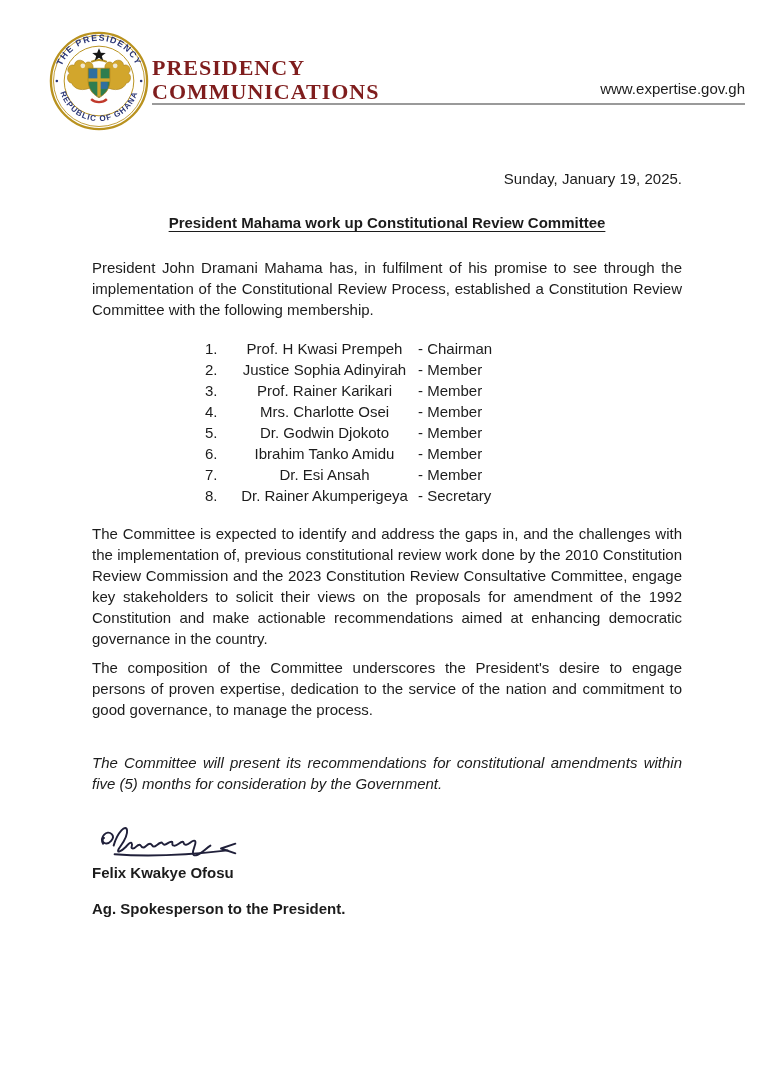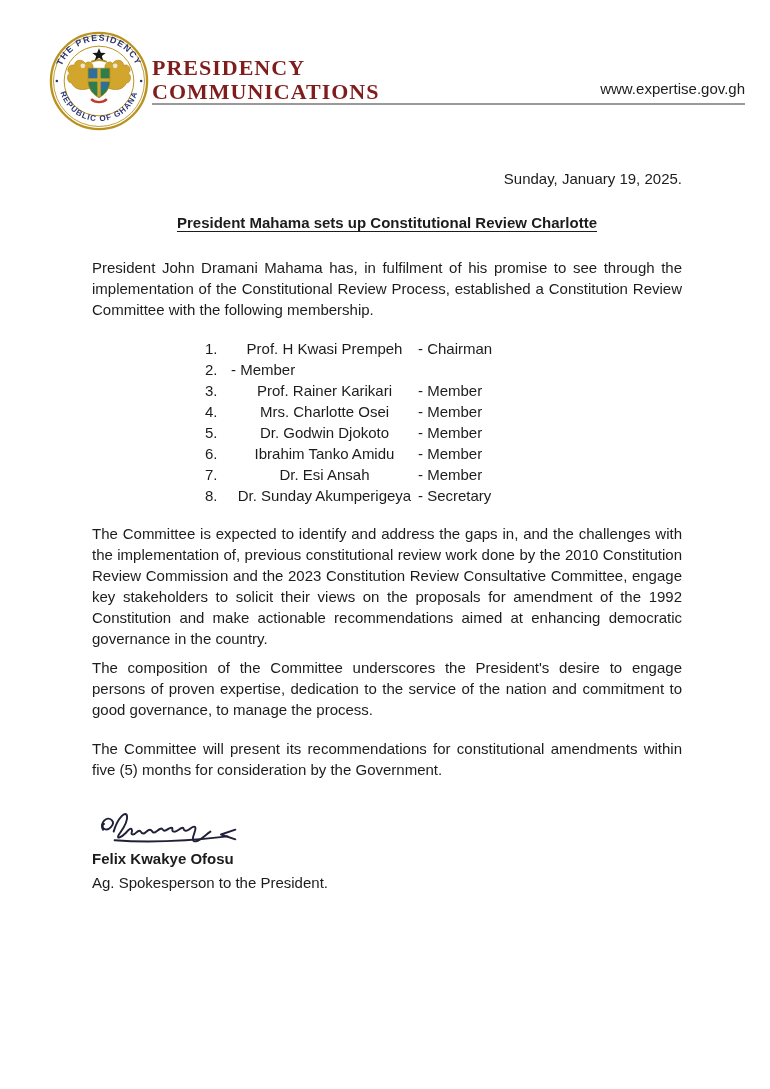--- a/index.html
+++ b/index.html
@@ -36,24 +36,24 @@
   }
   .para{text-align:justify;margin:0;}
   .p1{margin-top:24px;}
   .members{margin:18px 0 0 113px;}
   .member-row{display:flex;line-height:21px;}
   .m-num{width:26px;flex:0 0 26px;}
   .m-name{width:187px;flex:0 0 187px;text-align:center;}
   .m-role{flex:1;}
   .p2{margin-top:17px;}
   .p3{margin-top:8px;}
-  .p4{margin-top:18px;}
+  .p4{margin-top:32px;font-style:italic;}
   .signature{margin-top:20px;width:165px;height:46px;}
   .sig-name{font-weight:bold;margin-top:2px;}
-  .sig-role{font-weight:normal;margin-top:3px;}
+  .sig-role{font-weight:bold;margin-top:15px;}
   .seal-arc-text{font-family:"Liberation Sans",sans-serif;font-weight:bold;}
 </style>
 </head>
 <body>
 
 <div class="page">
 
   <div>
 
     <div class="seal">
@@ -104,32 +104,33 @@
     </div>
 
     <div class="website">www.expertise.gov.gh</div>
     <hr class="head-rule">
   </div>
 
   <div class="content">
 
     <div class="date-line">Sunday, January 19, 2025.</div>
 
-    <div class="doc-title">President Mahama sets up Constitutional Review Charlotte</div>
+    <div class="doc-title">President Mahama work up Constitutional Review Committee</div>
 
     <p class="para p1">President John Dramani Mahama has, in fulfilment of his promise to see through the implementation of the Constitutional Review Process, established a Constitution Review Committee with the following membership.</p>
 
     <div class="members">
       <div class="member-row">
         <span class="m-num">1.</span>
         <span class="m-name">Prof. H Kwasi Prempeh</span>
         <span class="m-role">- Chairman</span>
       </div>
       <div class="member-row">
         <span class="m-num">2.</span>
+        <span class="m-name">Justice Sophia Adinyirah</span>
         <span class="m-role">- Member</span>
       </div>
       <div class="member-row">
         <span class="m-num">3.</span>
         <span class="m-name">Prof. Rainer Karikari</span>
         <span class="m-role">- Member</span>
       </div>
       <div class="member-row">
         <span class="m-num">4.</span>
         <span class="m-name">Mrs. Charlotte Osei</span>
@@ -145,21 +146,21 @@
         <span class="m-name">Ibrahim Tanko Amidu</span>
         <span class="m-role">- Member</span>
       </div>
       <div class="member-row">
         <span class="m-num">7.</span>
         <span class="m-name">Dr. Esi Ansah</span>
         <span class="m-role">- Member</span>
       </div>
       <div class="member-row">
         <span class="m-num">8.</span>
-        <span class="m-name">Dr. Sunday Akumperigeya</span>
+        <span class="m-name">Dr. Rainer Akumperigeya</span>
         <span class="m-role">- Secretary</span>
       </div>
     </div>
 
     <p class="para p2">The Committee is expected to identify and address the gaps in, and the challenges with the implementation of, previous constitutional review work done by the 2010 Constitution Review Commission and the 2023 Constitution Review Consultative Committee, engage key stakeholders to solicit their views on the proposals for amendment of the 1992 Constitution and make actionable recommendations aimed at enhancing democratic governance in the country.</p>
     <p class="para p3">The composition of the Committee underscores the President's desire to engage persons of proven expertise, dedication to the service of the nation and commitment to good governance, to manage the process.</p>
     <p class="para p4">The Committee will present its recommendations for constitutional amendments within five (5) months for consideration by the Government.</p>
 
     <div class="signature">
       <svg viewBox="0 0 165 48" width="165" height="46" xmlns="http://www.w3.org/2000/svg">

